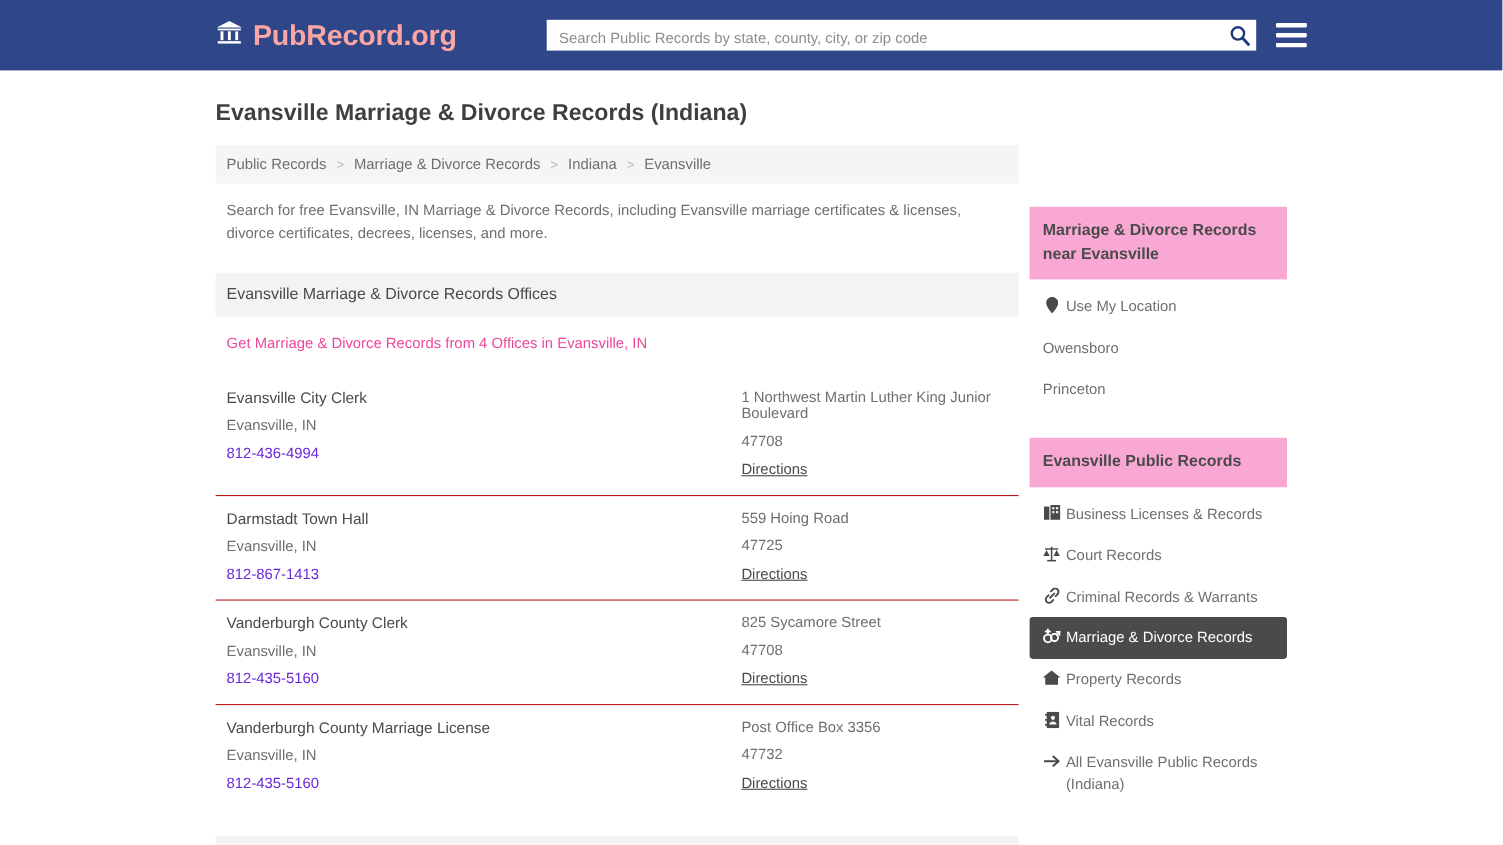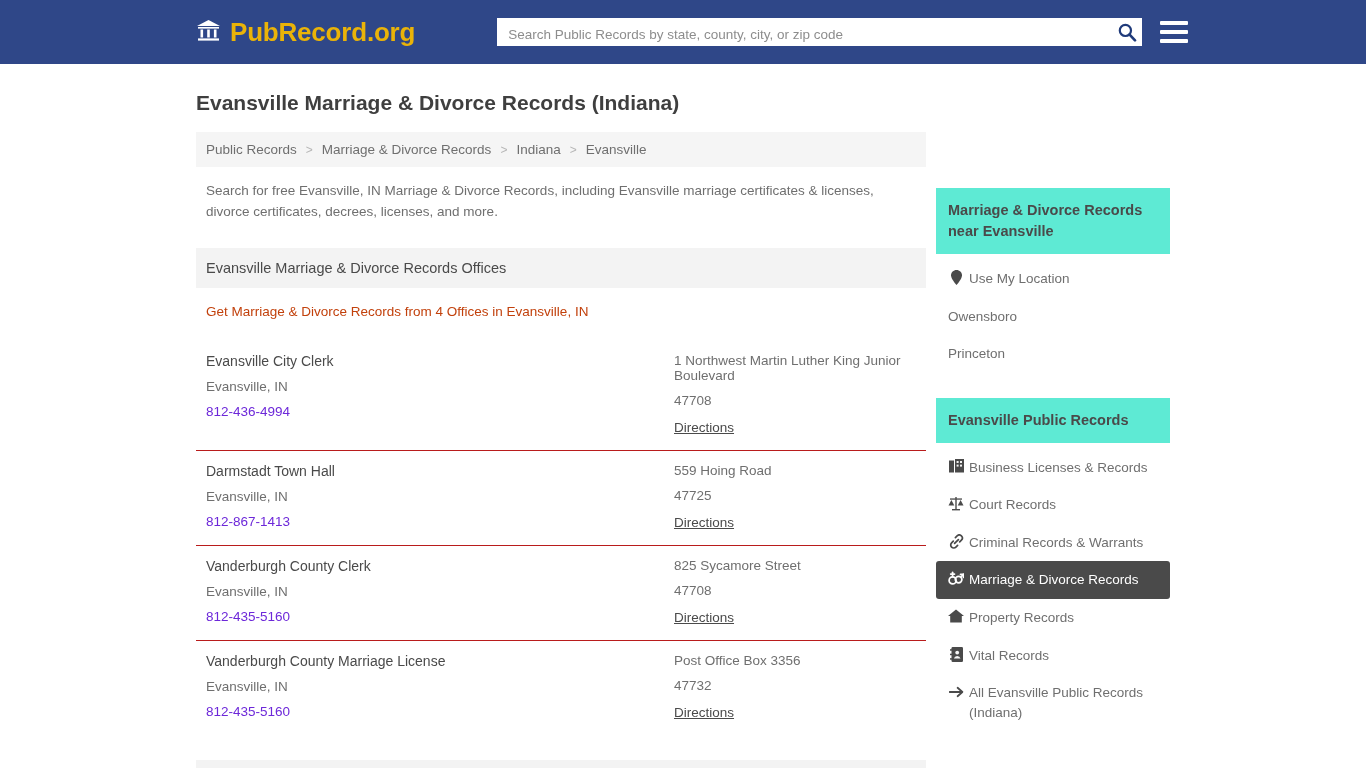--- a/index.html
+++ b/index.html
@@ -21,21 +21,21 @@
   }
   .brand {
     display: flex;
     align-items: center;
     gap: 9px;
     text-decoration: none;
     flex: 0 0 auto;
   }
   .brand-icon { display: block; }
   .brand-text {
-    color: #eab308;
+    color: #fca5a5;
     font-size: 26px;
     font-weight: bold;
     letter-spacing: -0.2px;
     white-space: nowrap;
   }
   .header-right {
     display: flex;
     align-items: center;
     margin-left: 82px;
   }
@@ -133,21 +133,21 @@
   .section-bar {
     background: #f3f3f3;
     padding: 12px 10px;
     font-size: 14.5px;
     font-weight: normal;
     color: #4a4a4a;
     margin-top: 25px;
   }
   .section-sub {
     font-size: 13.5px;
-    color: #c2410c;
+    color: #ec4899;
     margin: 16px 0 0 10px;
   }
 
   
   .offices { margin-top: 22px; }
   .office-row {
     display: flex;
     padding: 12px 10px 14px 10px;
     border-top: 1px solid #b91c1c;
   }
@@ -172,21 +172,21 @@
   }
   .directions {
     font-size: 13.5px;
     color: #4a4a4a;
     text-decoration: underline;
     cursor: pointer;
   }
 
   
   .side-head {
-    background: #5eead4;
+    background: #f9a8d4;
     padding: 12px 12px;
     font-size: 14.5px;
     font-weight: bold;
     color: #4a4a4a;
     line-height: 1.45;
   }
   .side-head.first { margin-top: 124px; }
   .side-head.second { margin-top: 25px; }
   .side-list { margin-top: 6px; }
   .side-item {

